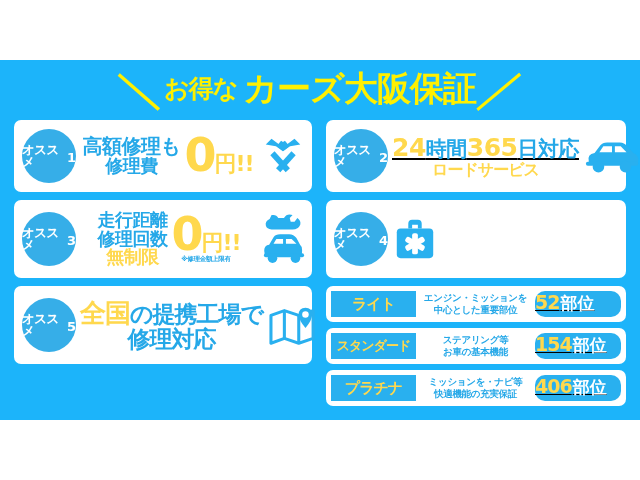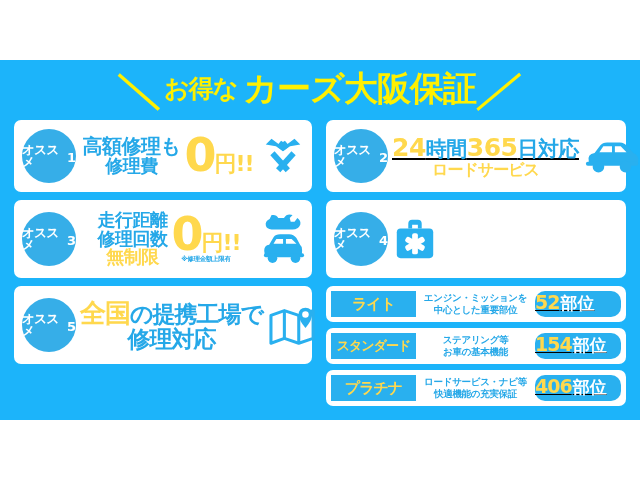--- a/index.html
+++ b/index.html
@@ -305,21 +305,21 @@
       </div>
       <div class="pcount">
         <span class="num">154</span>
         <span class="unit">部位</span>
       </div>
     </div>
 
     <div class="planrow pr3">
       <div class="pill">プラチナ</div>
       <div class="pdesc">
-        <div>ロードサービス・ナビ等</div>
+        <div>ミッションを・ナビ等</div>
         <div>快適機能の充実保証</div>
       </div>
       <div class="pcount">
         <span class="num">406</span>
         <span class="unit">部位</span>
       </div>
     </div>
   </div>
 </div>
 

